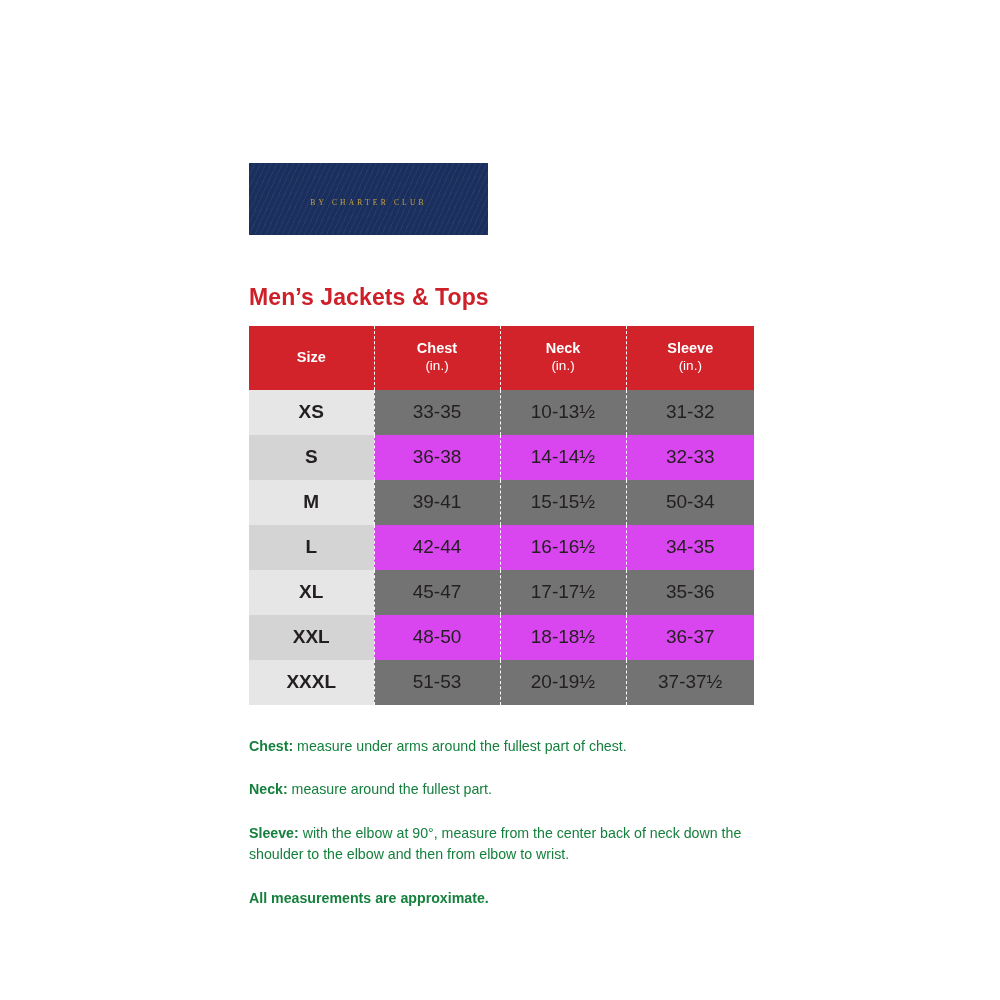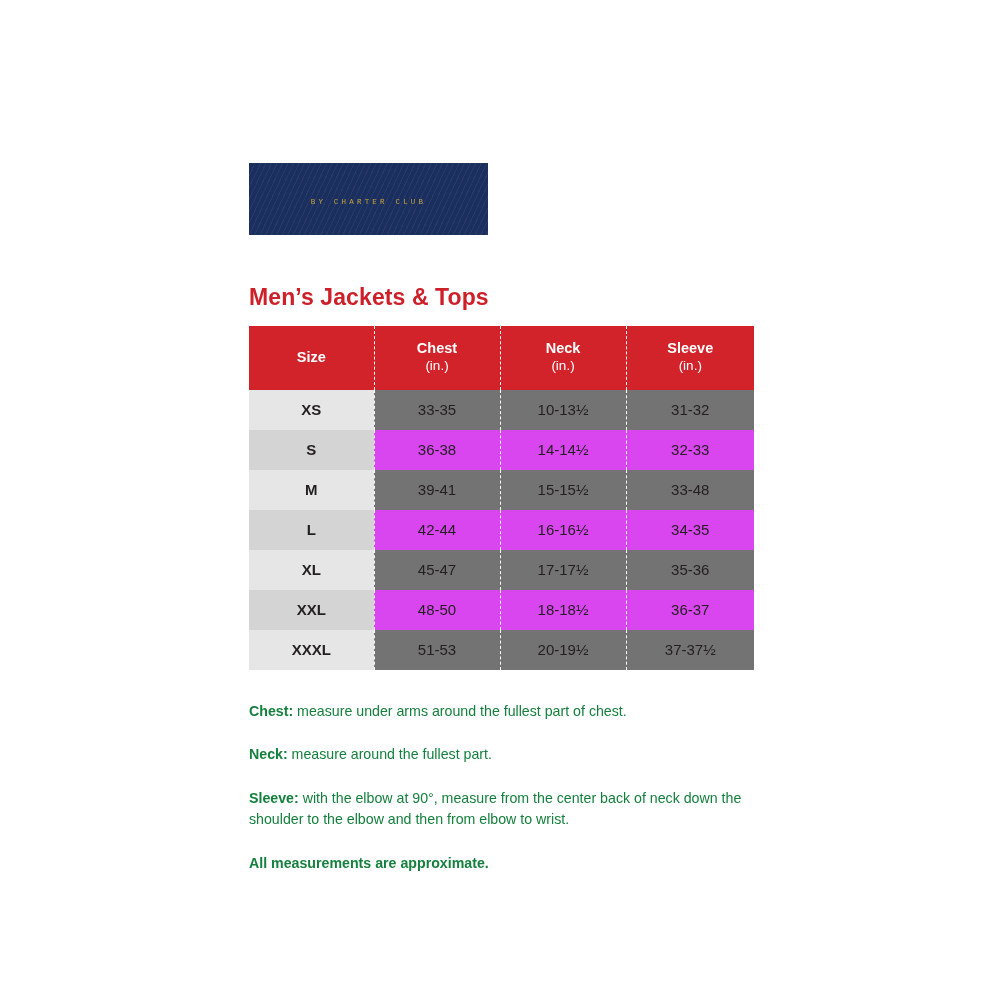--- a/index.html
+++ b/index.html
@@ -63,21 +63,21 @@
     position: relative;
     white-space: nowrap;
   }
   .logo-name .reg {
     font-size: 10px;
     vertical-align: super;
     letter-spacing: 0;
   }
   .logo-sub {
     margin-top: 6px;
-    font-family: Liberation Mono, monospace;
+    font-family: Liberation Serif, serif;
     font-size: 7.5px;
     letter-spacing: 3.2px;
     color: #c9a43a;
     white-space: nowrap;
   }
 
   
   .title {
     margin-top: 49px;
     font-size: 23px;
@@ -106,21 +106,21 @@
     line-height: 1.22;
     border-right: 1px dashed #ffffff;
   }
   thead th:last-child { border-right: none; }
   thead th .unit {
     display: block;
     font-weight: normal;
     font-size: 13.5px;
   }
   tbody td {
-    font-size: 15px;
+    font-size: 19px;
     padding: 11px 0 12px 0;
     border-right: 1px dashed #ffffff;
     color: #231f20;
   }
   tbody td:last-child { border-right: none; }
   tbody td.size-cell {
     font-weight: bold;
   }
   tbody tr.odd td { background: #737373; }
   tbody tr.even td { background: #d946ef; }
@@ -199,21 +199,21 @@
         <tr class="even">
           <td class="size-cell">S</td>
           <td>36-38</td>
           <td>14-14½</td>
           <td>32-33</td>
         </tr>
         <tr class="odd">
           <td class="size-cell">M</td>
           <td>39-41</td>
           <td>15-15½</td>
-          <td>33-48</td>
+          <td>50-34</td>
         </tr>
         <tr class="even">
           <td class="size-cell">L</td>
           <td>42-44</td>
           <td>16-16½</td>
           <td>34-35</td>
         </tr>
         <tr class="odd">
           <td class="size-cell">XL</td>
           <td>45-47</td>

